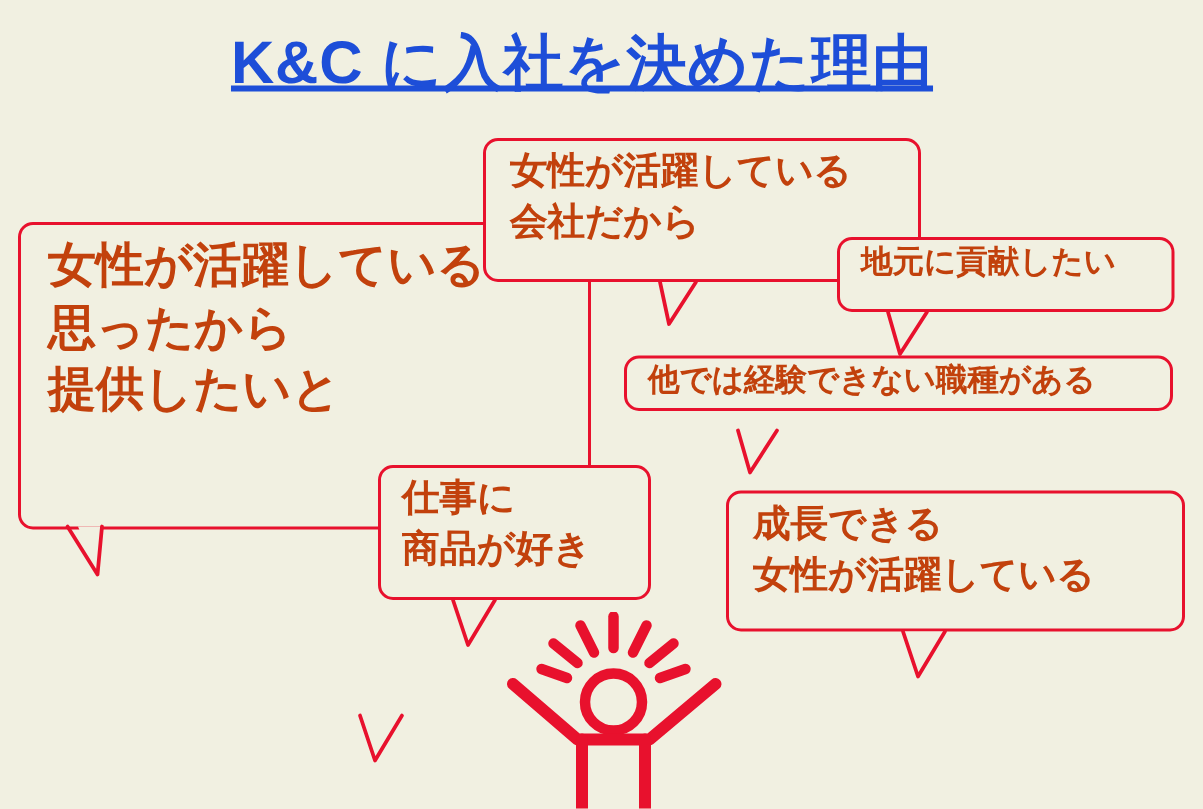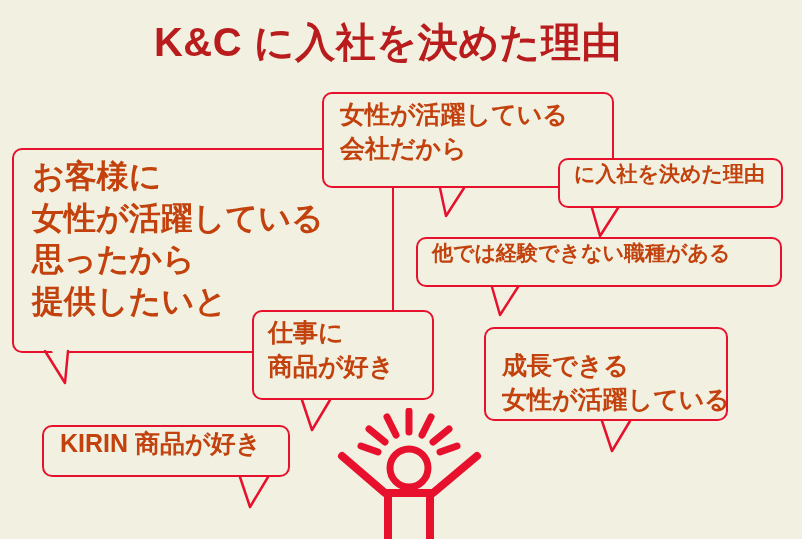--- a/index.html
+++ b/index.html
@@ -20,24 +20,25 @@
     background: #f1f0e1;
   }
   #page-title {
     position: absolute;
     left: 0;
     top: 18px;
     width: 776px;
     text-align: center;
     font-size: 40px;
     font-weight: bold;
-    color: #b91c1c;
+    color: #1d4ed8;
     letter-spacing: 0.5px;
     line-height: 1.2;
     white-space: nowrap;
+    text-decoration: underline;
   }
   .bubble {
     position: absolute;
     box-sizing: border-box;
     border: 2.5px solid #e8112d;
     border-radius: 10px;
     background: transparent;
     color: #c2410c;
     font-weight: bold;
     display: flex;
@@ -80,45 +81,45 @@
     height: 50px;
     font-size: 21px;
     padding-left: 14px;
     background: #f1f0e1;
     z-index: 4;
   }
   #bubble-unique {
     left: 416px;
     top: 237px;
     width: 366px;
-    height: 50px;
+    height: 37px;
     font-size: 21px;
     padding-left: 14px;
     background: #f1f0e1;
     z-index: 4;
   }
   #bubble-work {
     left: 252px;
     top: 310px;
     width: 182px;
     height: 90px;
     font-size: 25px;
     line-height: 1.35;
     padding: 4px 0 4px 14px;
     background: #f1f0e1;
     z-index: 4;
   }
   #bubble-growth {
     left: 484px;
     top: 327px;
-    width: 244px;
+    width: 306px;
     height: 94px;
     font-size: 25px;
     line-height: 1.35;
-    padding: 20px 0 4px 16px;
+    padding: 4px 0 4px 16px;
     background: #f1f0e1;
     z-index: 4;
   }
   #bubble-kirin {
     left: 42px;
     top: 425px;
     width: 248px;
     height: 52px;
     font-size: 25px;
     padding-left: 16px;
@@ -135,41 +136,40 @@
   }
 </style>
 </head>
 <body>
 
 <div id="stage">
 
   <div id="page-title">K&amp;C に入社を決めた理由</div>
 
   <div class="bubble" id="bubble-customer">
-    <div class="line">お客様に</div>
     <div class="line">女性が活躍している</div>
     <div class="line">思ったから</div>
     <div class="line">提供したいと</div>
   </div>
   <svg class="tail" style="left:12px; top:345px; width:80px; height:46px; z-index:1;" viewBox="0 0 80 46">
     <path d="M33 6 L40 6 L53 38 L56 6" fill="#f1f0e1" stroke="none"></path>
     <path d="M33 6 L53 38 L56 6" fill="none" stroke="#e8112d" stroke-width="2.5" stroke-linecap="round" stroke-linejoin="round"></path>
   </svg>
 
   <div class="bubble" id="bubble-women">
     <div class="line">女性が活躍している</div>
     <div class="line">会社だから</div>
   </div>
   <svg class="tail" style="left:420px; top:180px; width:70px; height:42px; z-index:3;" viewBox="0 0 70 42">
     <path d="M20 8 L44 8 L26 36 Z" fill="#f1f0e1" stroke="none"></path>
     <path d="M20 8 L26 36 L44 8" fill="none" stroke="#e8112d" stroke-width="2.5" stroke-linecap="round" stroke-linejoin="round"></path>
   </svg>
 
   <div class="bubble" id="bubble-local">
-    <div class="line">に入社を決めた理由</div>
+    <div class="line">地元に貢献したい</div>
   </div>
   <svg class="tail" style="left:578px; top:200px; width:64px; height:42px; z-index:4;" viewBox="0 0 64 42">
     <path d="M14 8 L40 8 L22 36 Z" fill="#f1f0e1" stroke="none"></path>
     <path d="M14 8 L22 36 L40 8" fill="none" stroke="#e8112d" stroke-width="2.5" stroke-linecap="round" stroke-linejoin="round"></path>
   </svg>
 
   <div class="bubble" id="bubble-unique">
     <div class="line">他では経験できない職種がある</div>
   </div>
   <svg class="tail" style="left:478px; top:279px; width:64px; height:42px; z-index:4;" viewBox="0 0 64 42">
@@ -188,23 +188,20 @@
 
   <div class="bubble" id="bubble-growth">
     <div class="line">成長できる</div>
     <div class="line">女性が活躍している</div>
   </div>
   <svg class="tail" style="left:588px; top:413px; width:64px; height:44px; z-index:4;" viewBox="0 0 64 44">
     <path d="M14 8 L42 8 L24 38 Z" fill="#f1f0e1" stroke="none"></path>
     <path d="M14 8 L24 38 L42 8" fill="none" stroke="#e8112d" stroke-width="2.5" stroke-linecap="round" stroke-linejoin="round"></path>
   </svg>
 
-  <div class="bubble" id="bubble-kirin">
-    <div class="line">KIRIN 商品が好き</div>
-  </div>
   <svg class="tail" style="left:226px; top:469px; width:64px; height:44px; z-index:4;" viewBox="0 0 64 44">
     <path d="M14 8 L42 8 L24 38 Z" fill="#f1f0e1" stroke="none"></path>
     <path d="M14 8 L24 38 L42 8" fill="none" stroke="#e8112d" stroke-width="2.5" stroke-linecap="round" stroke-linejoin="round"></path>
   </svg>
 
   <svg id="person" viewBox="0 0 160 131">
     <g fill="none" stroke="#e8112d" stroke-width="7" stroke-linecap="round" stroke-linejoin="round">
 
       <line x1="79" y1="3" x2="79" y2="24"></line>
       <line x1="57" y1="9" x2="66" y2="27"></line>

